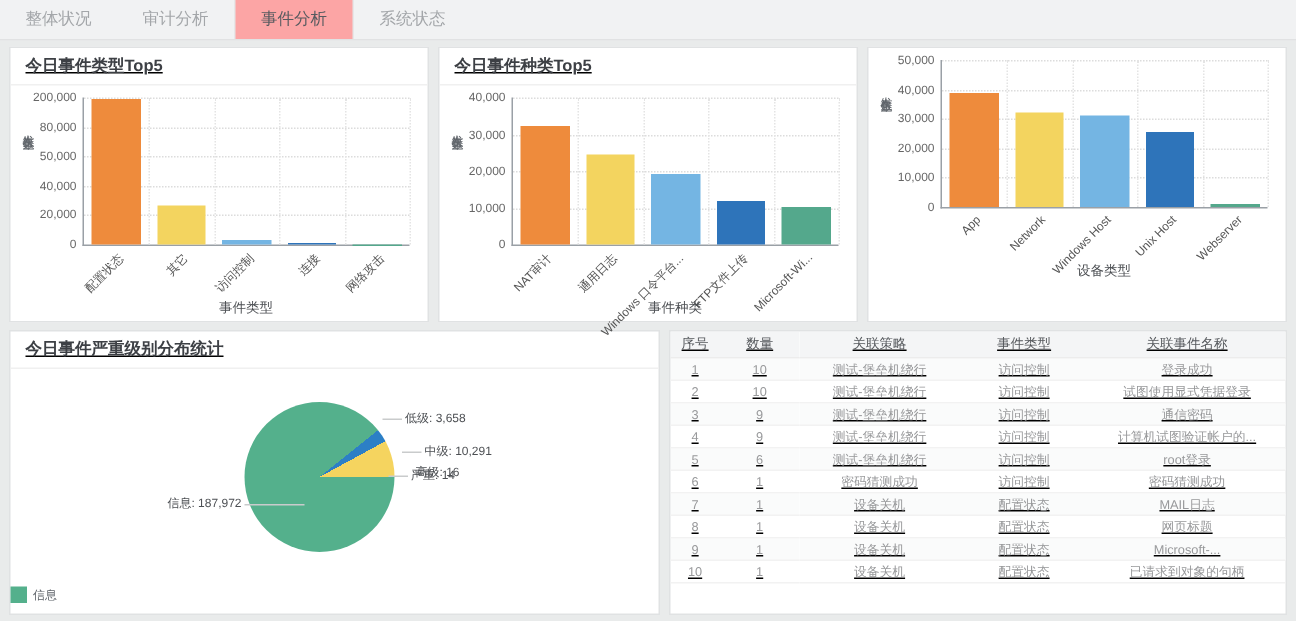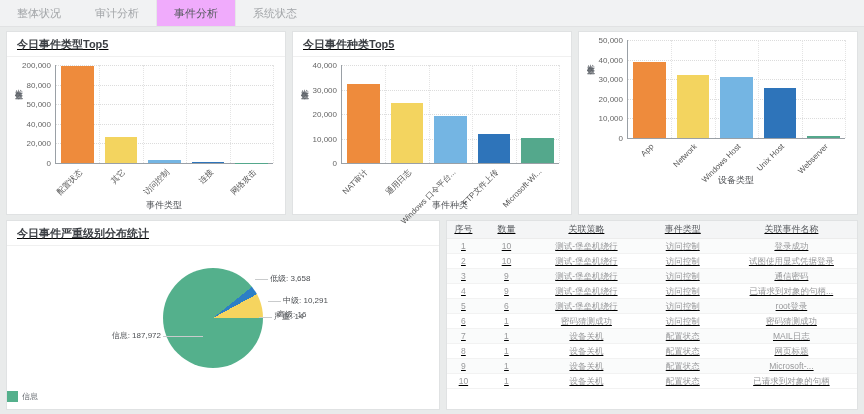--- a/index.html
+++ b/index.html
@@ -5,21 +5,21 @@
   html,body{margin:0;padding:0;}
   body{
     width:864px;height:414px;overflow:hidden;
     background:#e9ebeb;
     font-family:"Liberation Sans","DejaVu Sans",sans-serif;
     -webkit-font-smoothing:antialiased;
   }
   
   .tabbar{height:26px;background:#f1f2f3;border-bottom:1px solid #e1e2e3;display:flex;}
   .tab{padding:0 17px;line-height:26px;font-size:11px;color:#a3a6a9;cursor:pointer;white-space:nowrap;}
-  .tab.active{background:#f0abfc;color:#565a5f;border-left:1px solid #e6e7e8;border-right:1px solid #e6e7e8;}
+  .tab.active{background:#fca5a5;color:#565a5f;border-left:1px solid #e6e7e8;border-right:1px solid #e6e7e8;}
   
   .content{padding:4px 6px;text-decoration:underline;}
   .row1{display:flex;gap:6px;height:184px;margin-bottom:5px;}
   .row2{display:flex;gap:6px;height:190px;}
   .panel{background:#fff;border:1px solid #e0e2e3;box-sizing:border-box;}
   .chart-panel{flex:1;min-width:0;}
   .pie-panel{width:434px;flex:none;}
   .table-panel{flex:1;min-width:0;}
   .panel-title{font-size:11px;font-weight:bold;color:#3d4045;padding:5px 10px 4px;border-bottom:1px solid #f0f0f0;
     display:flex;justify-content:space-between;align-items:center;height:15px;line-height:15px;}
@@ -291,21 +291,21 @@
               <td>9</td>
               <td>测试-堡垒机绕行</td>
               <td>访问控制</td>
               <td>通信密码</td>
             </tr>
             <tr class="even">
               <td>4</td>
               <td>9</td>
               <td>测试-堡垒机绕行</td>
               <td>访问控制</td>
-              <td>已请求到对象的句柄...</td>
+              <td>计算机试图验证帐户的...</td>
             </tr>
             <tr class="odd">
               <td>5</td>
               <td>6</td>
               <td>测试-堡垒机绕行</td>
               <td>访问控制</td>
               <td>root登录</td>
             </tr>
             <tr class="even">
               <td>6</td>

